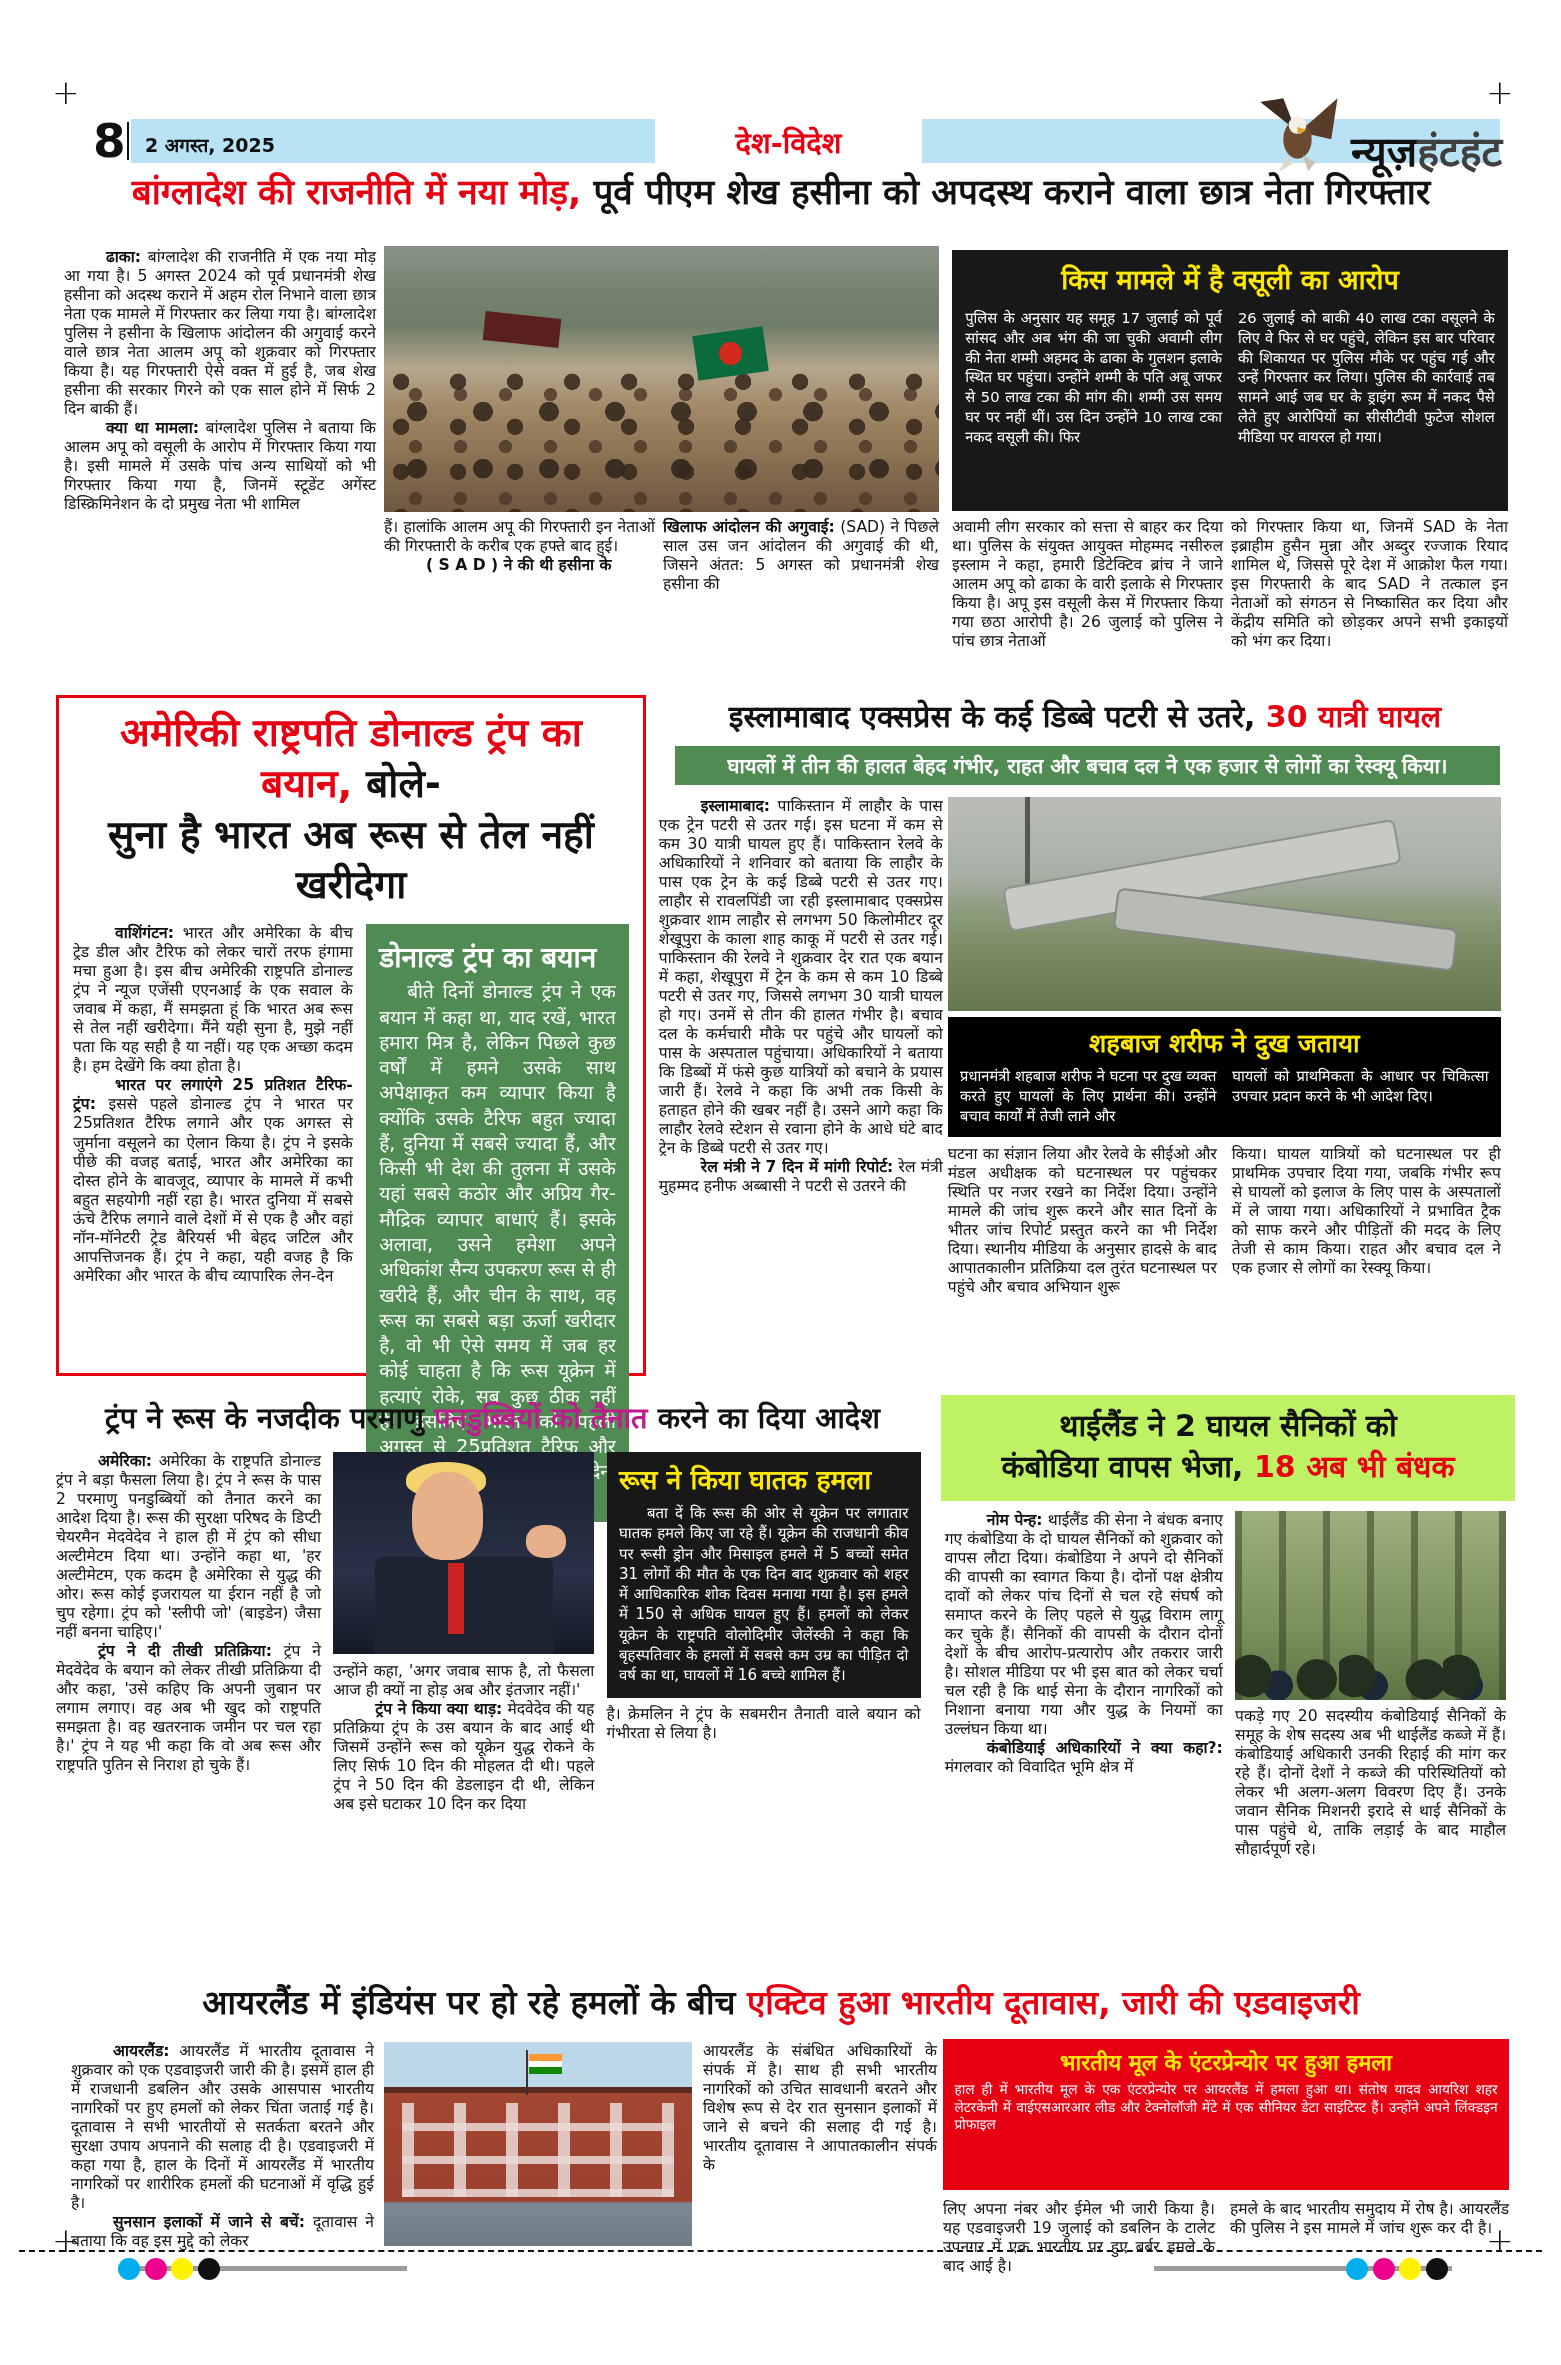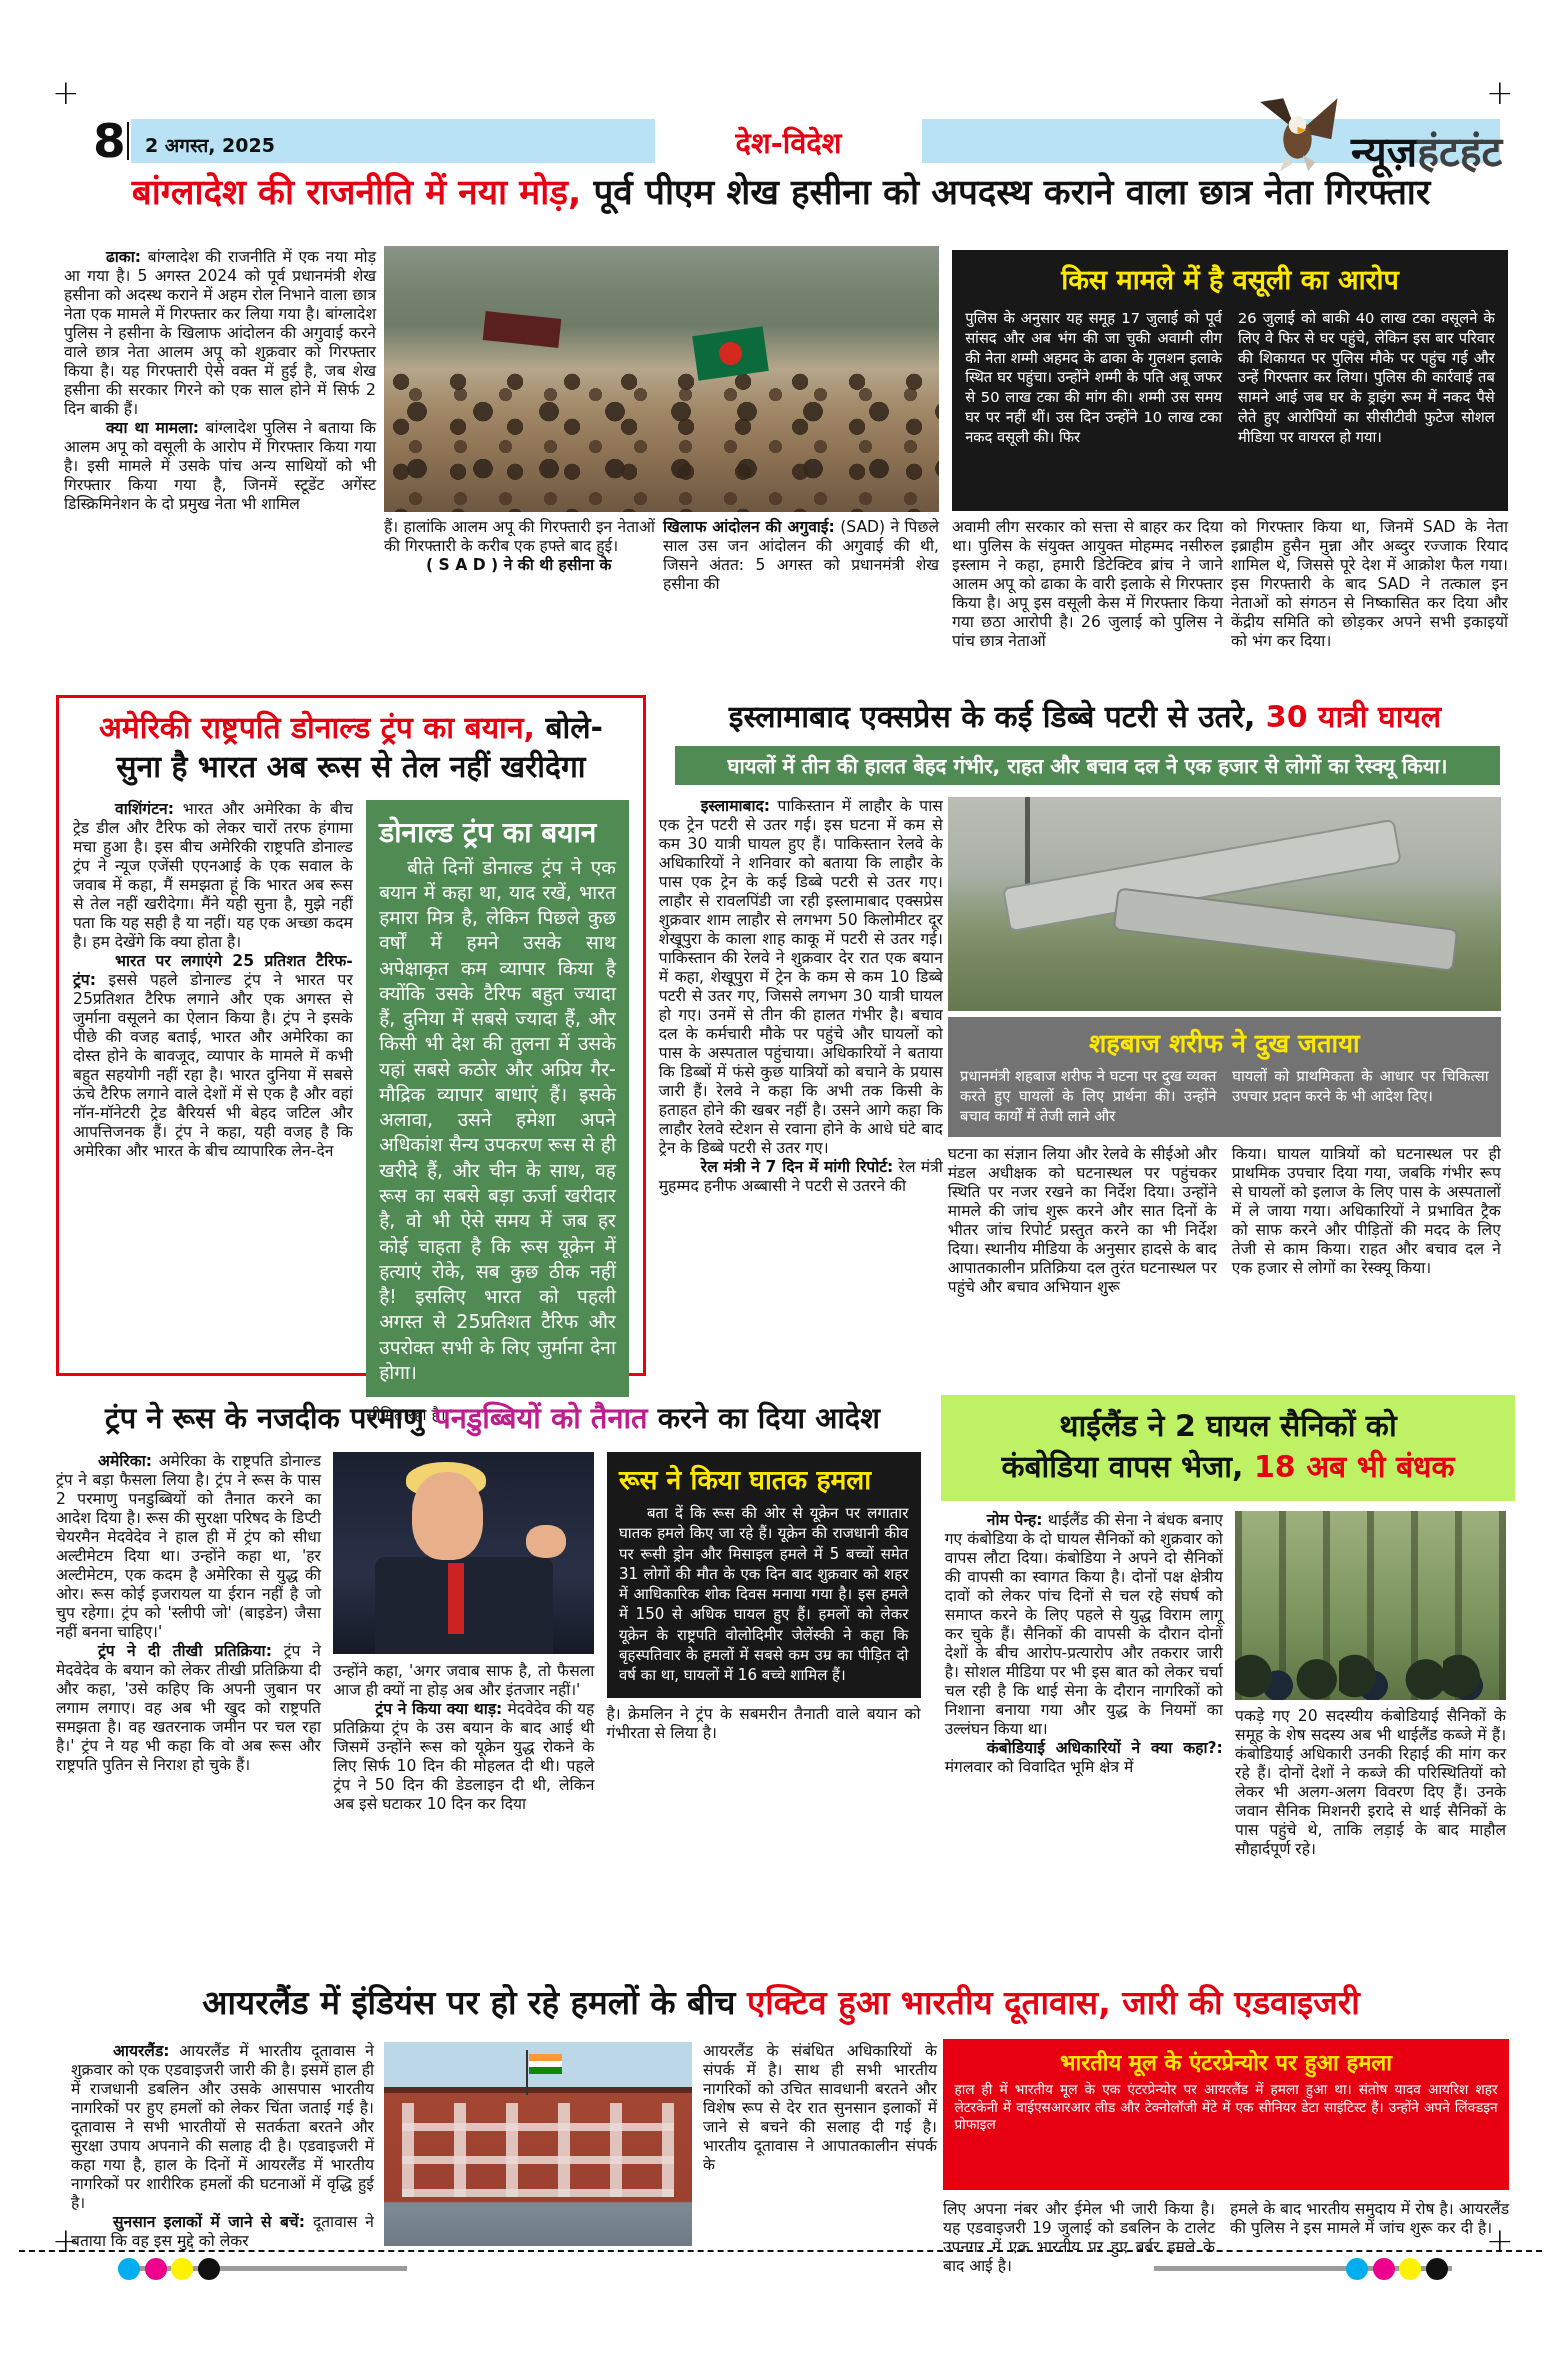--- a/index.html
+++ b/index.html
@@ -56,21 +56,21 @@
   .boxcol { flex:1; text-align:justify; font-size:14.7px; line-height:1.35; }
 
   .a1-c2 { position:absolute; left:384px;  top:518px; width:271px; height:167px; }
   .a1-c3 { position:absolute; left:663px; top:518px; width:276px; height:167px; }
   .a1-c4 { position:absolute; left:952px; top:518px; width:271px; height:167px; }
   .a1-c5 { position:absolute; left:1231px; top:518px; width:277px; height:167px; }
 
   
   .a2 { position:absolute; left:56px; top:695px; width:590px; height:681px;
         border:3.3px solid #e60012; padding:10.4px 14px; }
-  .a2-head { text-align:center; font-size:30px; font-weight:bold; line-height:1.3; }
+  .a2-head { text-align:center; font-size:39px; font-weight:bold; line-height:1.3; }
   .a2-body { display:flex; gap:13.2px; margin-top:13.2px; }
   .a2-col1 { width:282px; }
   .a2-right { width:265px; }
   .greenbox { background:#4f8b53; color:#fff; padding:12.3px 13.2px; }
   .greenbox .gtitle { font-size:28px; font-weight:bold; margin-bottom:4.7px; }
   .greenbox .gtext { font-size:19px; line-height:1.33; text-align:justify; text-indent:28px; }
   .a2-tail { font-size:15.6px; margin-top:8.5px; }
 
   
   .a3 { position:absolute; left:656px; top:695px; width:858px; height:681px; }
@@ -80,21 +80,21 @@
   .a3-body { display:flex; gap:5px; margin-top:12.3px; padding-left:2.8px; }
   .a3-col1 { width:284px; }
   .a3-right { width:553px; }
   .train-photo { position:relative; height:214px; overflow:hidden;
      background: linear-gradient(180deg,#b9bdb6 0%,#aab0a8 35%,#8b9a7a 55%,#77885f 75%,#66784f 100%); }
   .wreck1 { position:absolute; left:10%; top:26%; width:72%; height:45px; background:#c7c9c4;
             border:2.8px solid #8e928c; border-radius:7.6px; transform:rotate(-10deg); }
   .wreck2 { position:absolute; left:30%; top:52%; width:62%; height:43px; background:#b8bab5;
             border:2.8px solid #838781; border-radius:7.6px; transform:rotate(7deg); }
   .pole { position:absolute; left:14%; top:0; width:4.7px; height:60%; background:#55594f; }
-  .bluebox { background:#737373; color:#fff; margin-top:5.7px; padding:8.5px 12.3px 11.4px; }
+  .bluebox { background:#000000; color:#fff; margin-top:5.7px; padding:8.5px 12.3px 11.4px; }
   .bluebox .btitle { color:#ffe800; font-size:25.5px; font-weight:bold; text-align:center; margin-bottom:6.6px; }
   .a3-cols { display:flex; gap:15px; margin-top:8.5px; }
   .a3-ca, .a3-cb { flex:1; }
 
   
   .a4 { position:absolute; left:56px; top:1397px; width:873px; height:571px; }
   .a4-head { text-align:center; font-size:29px; font-weight:bold; }
   .a4-body { display:flex; gap:12.3px; margin-top:16px; }
   .a4-col1 { width:265px; }
   .a4-col2 { width:261px; }

